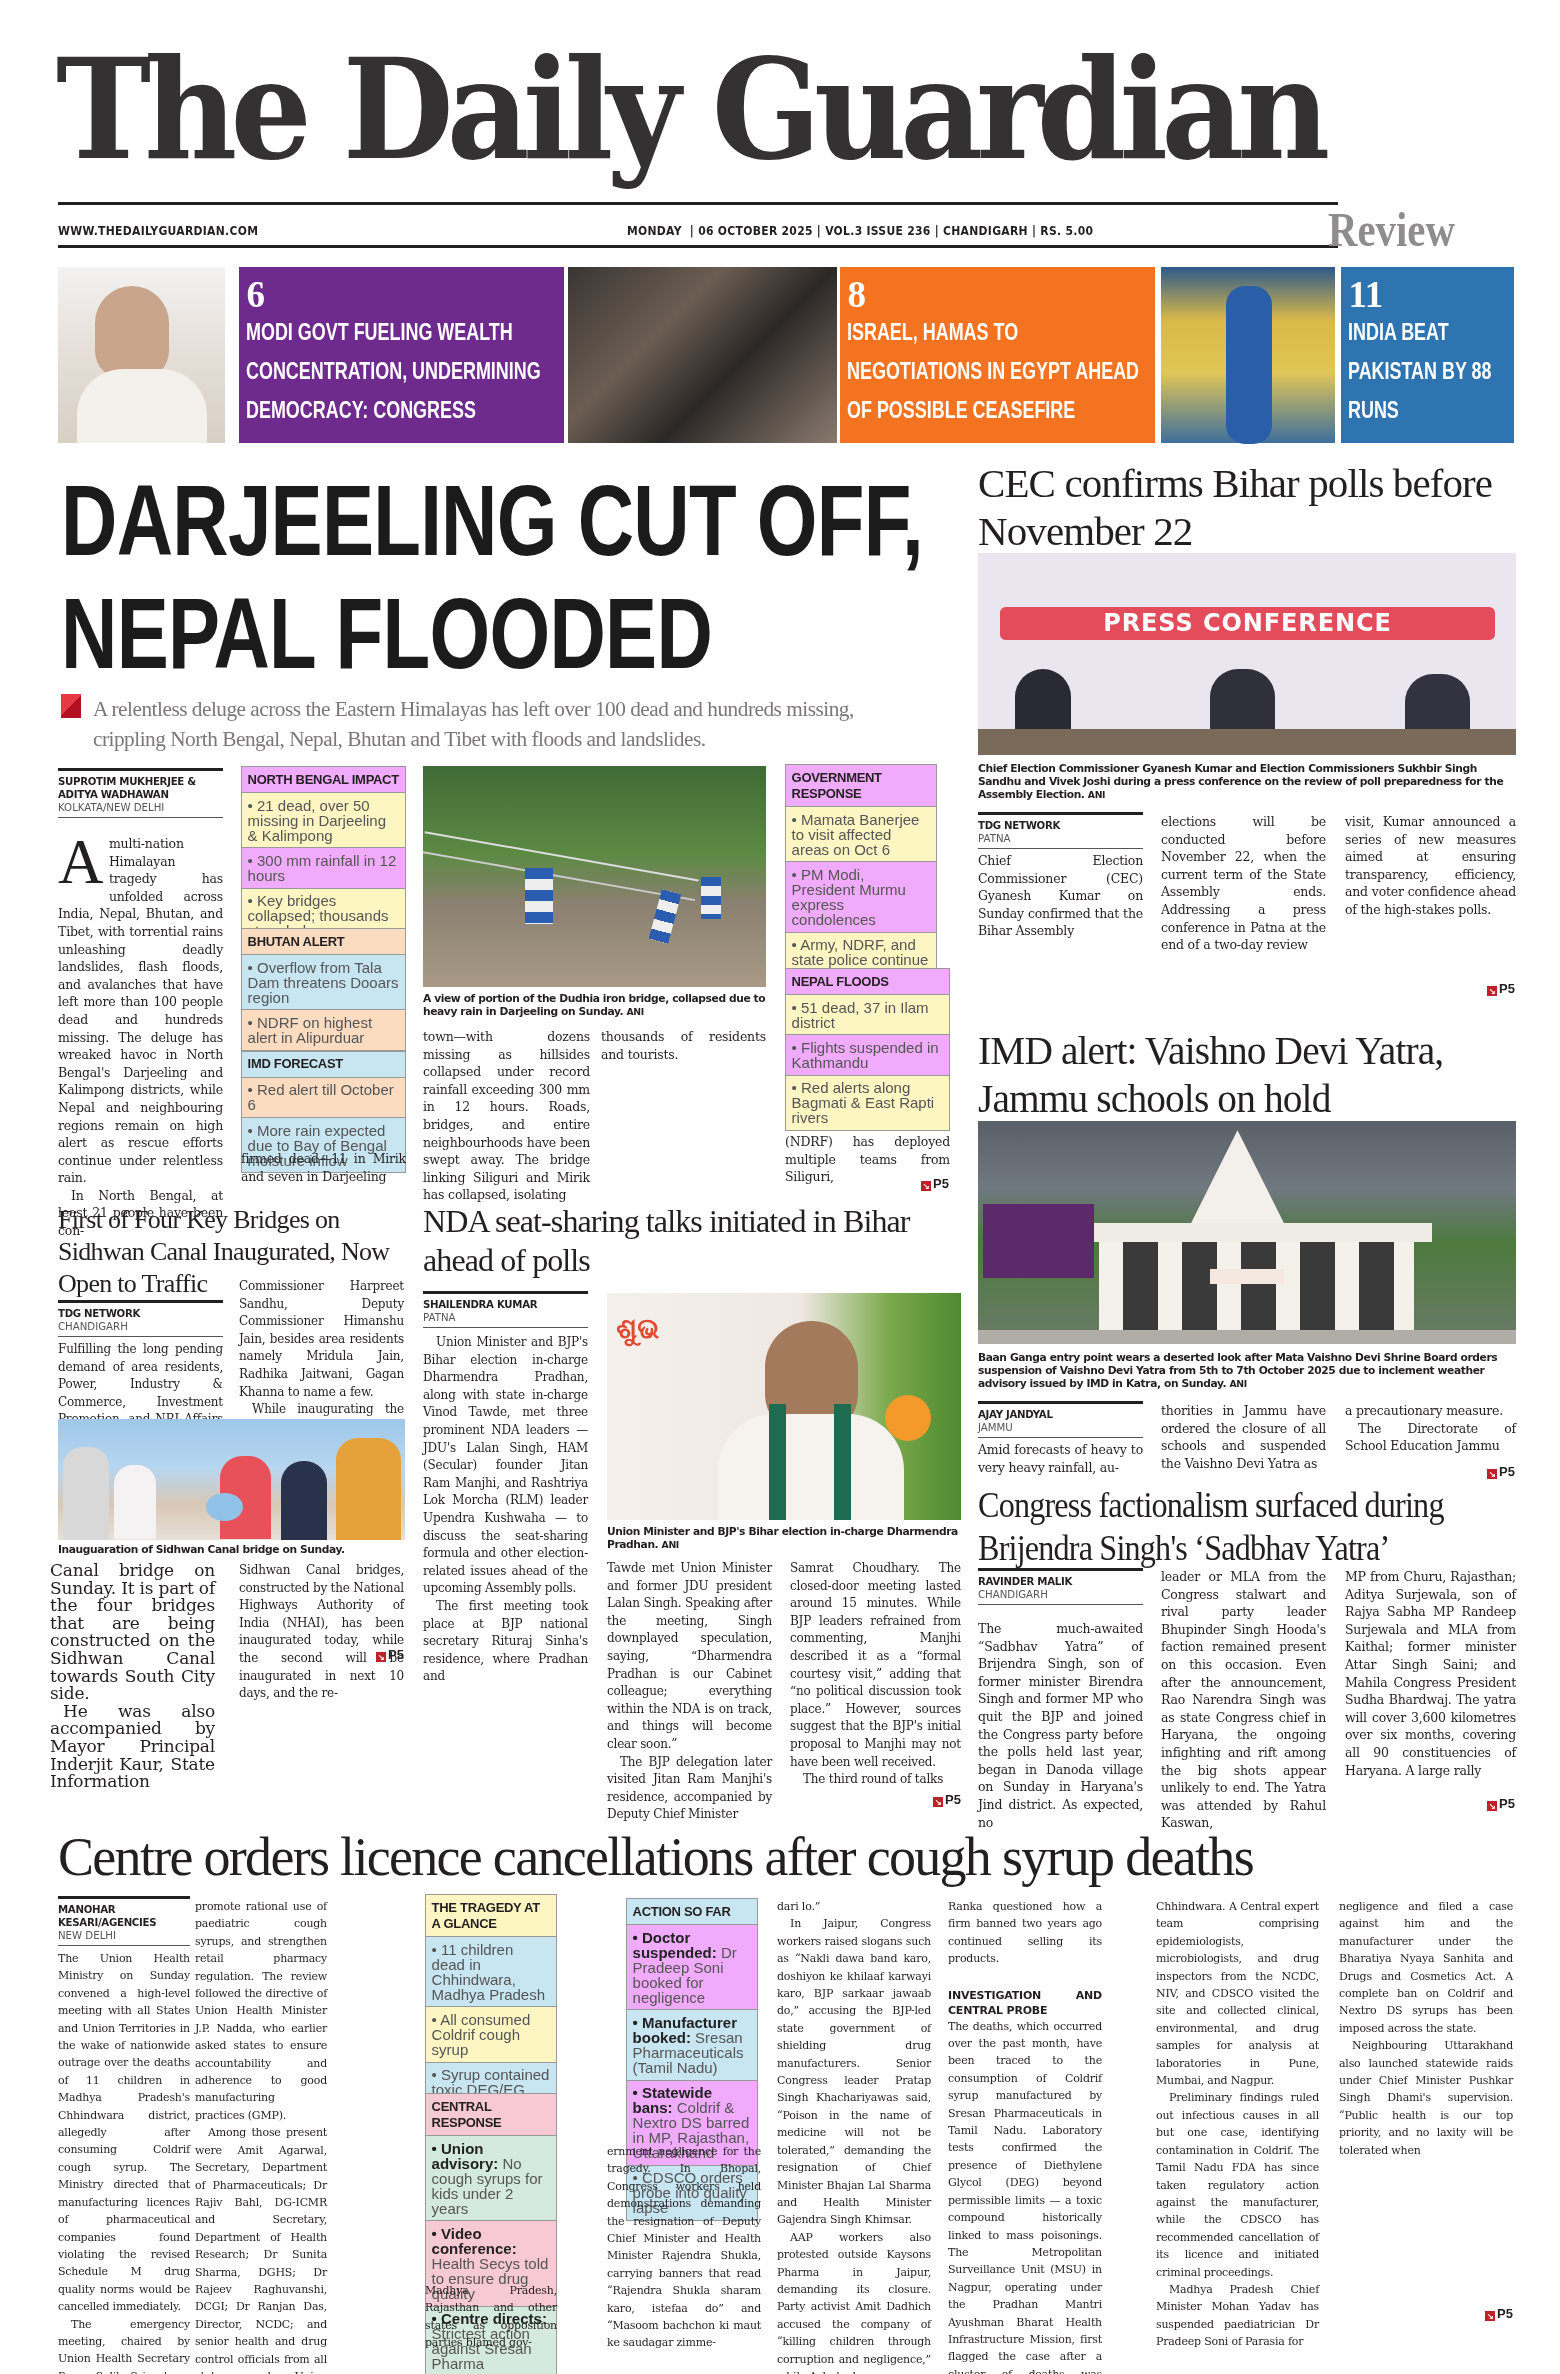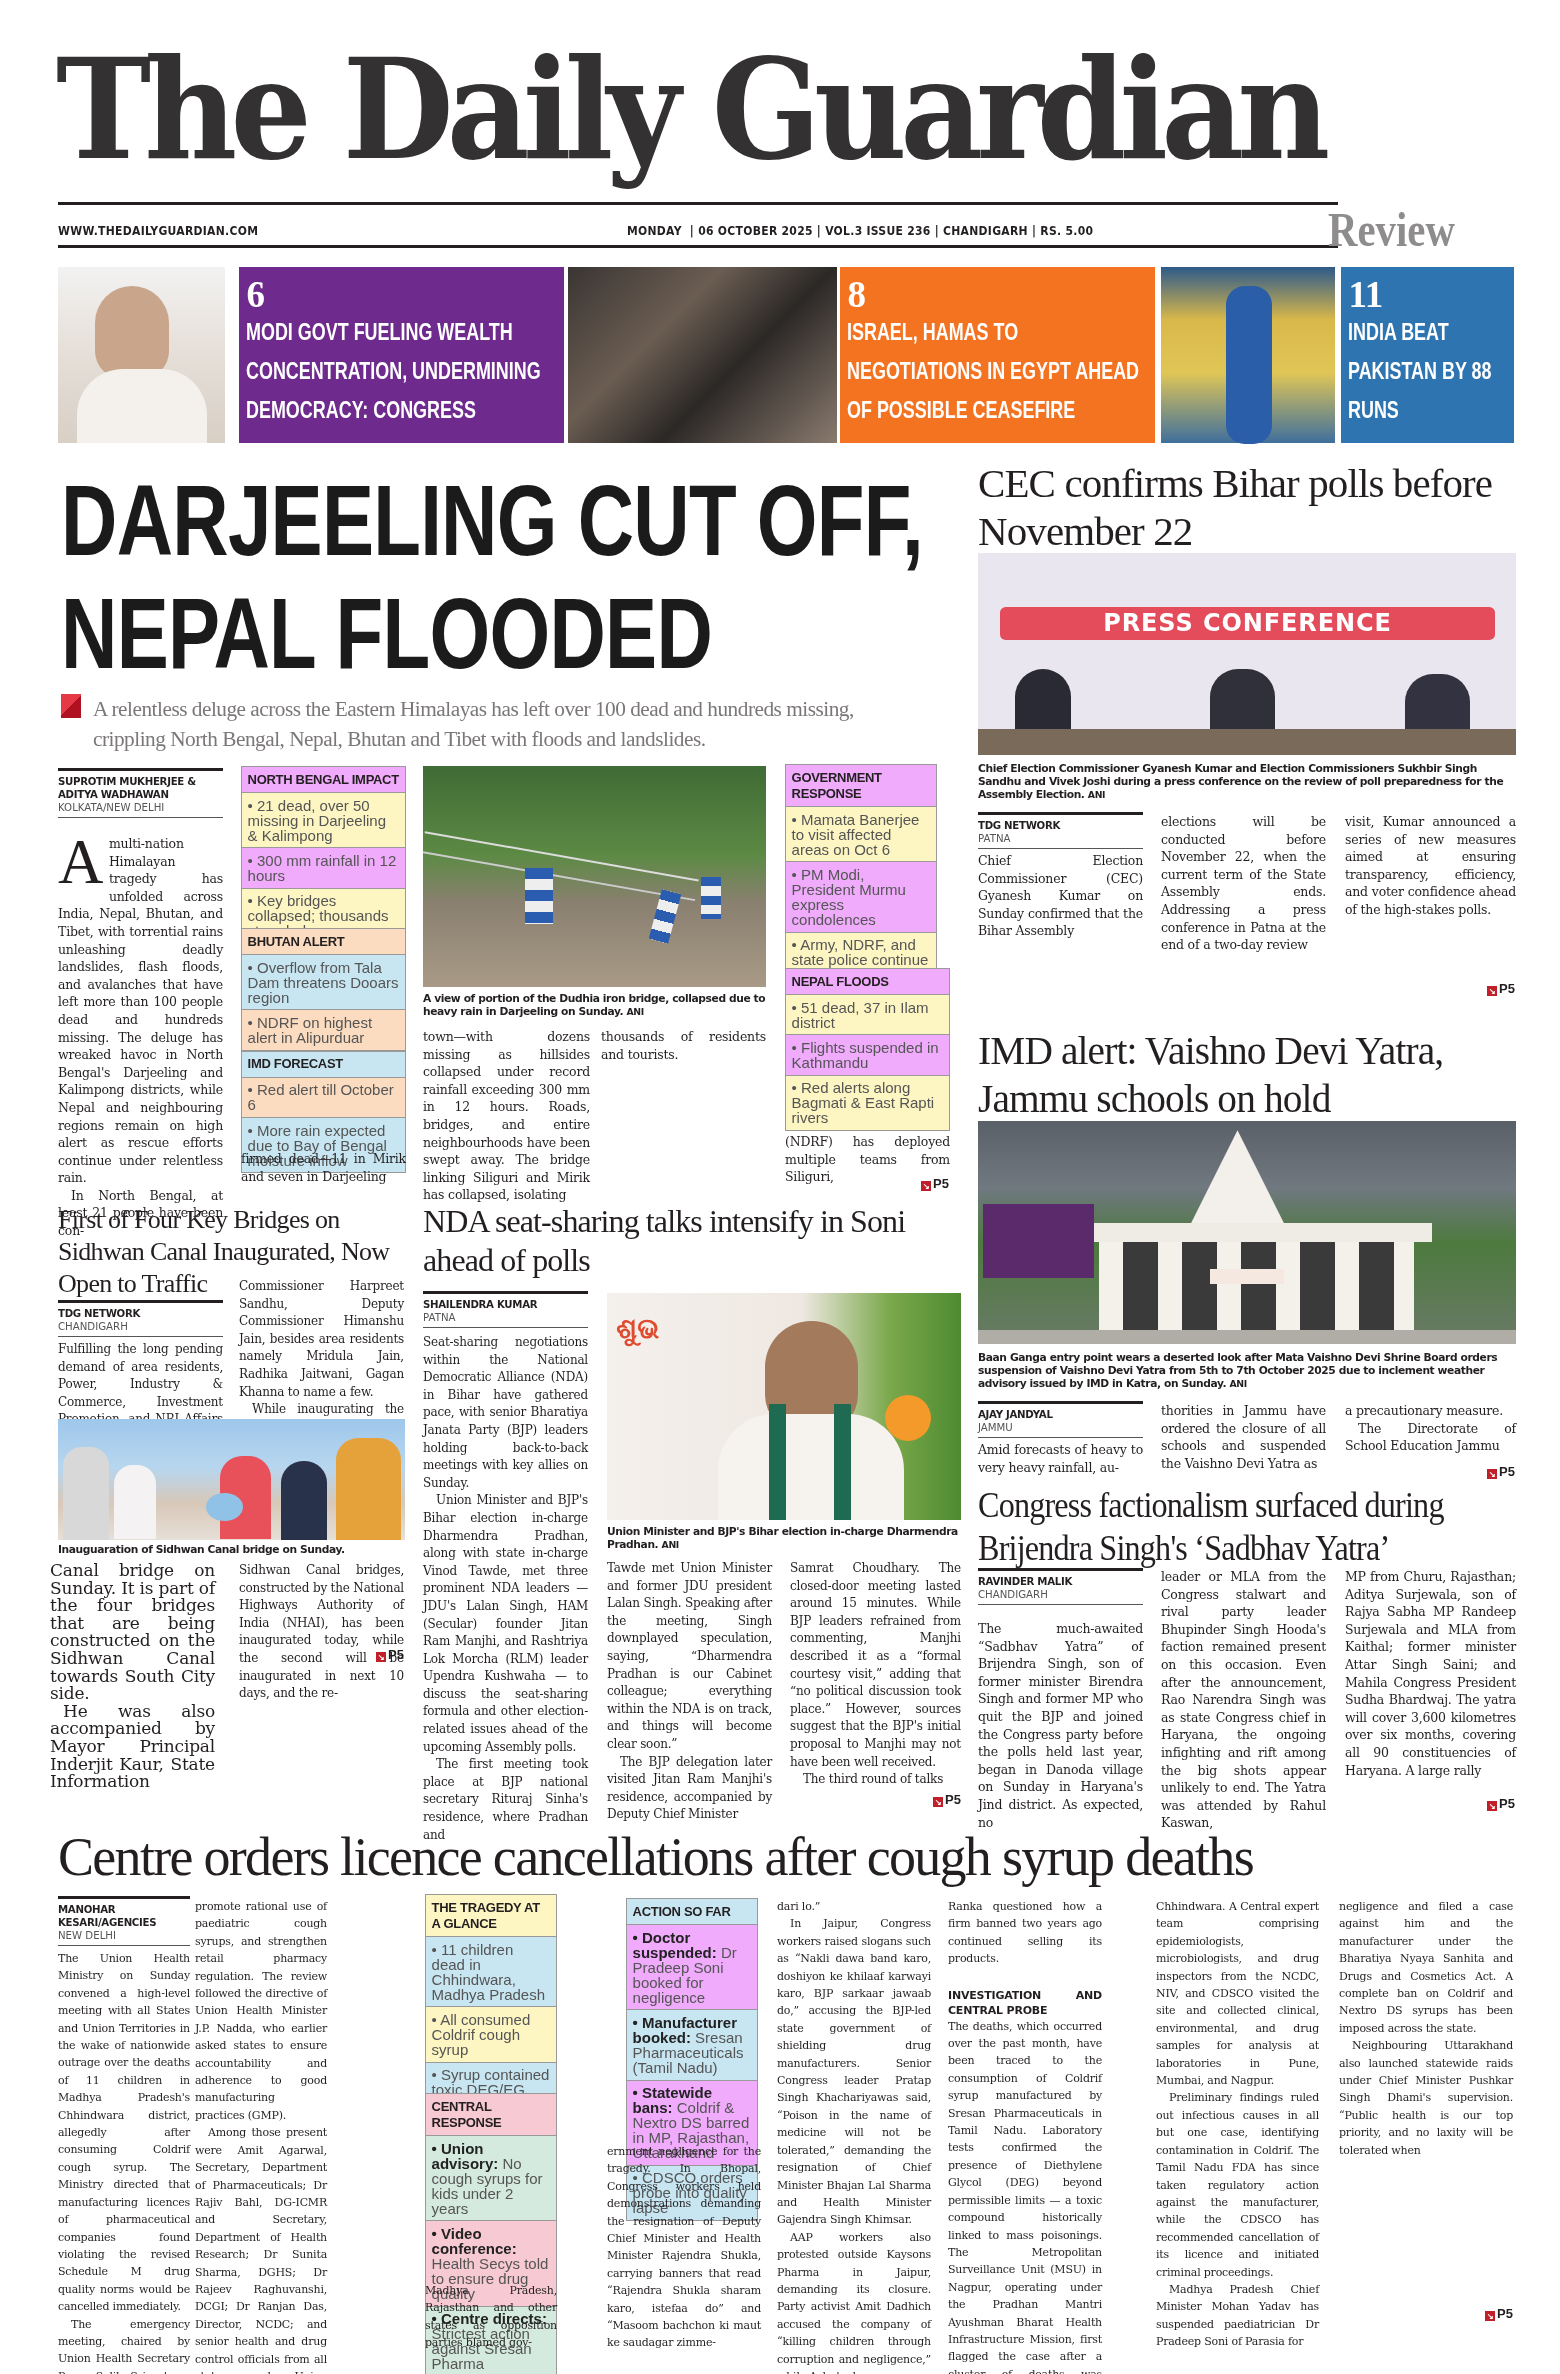--- a/index.html
+++ b/index.html
@@ -227,27 +227,26 @@
 <div class="abs cap" style="left:58px;top:1543px;width:347px">Inauguaration of Sidhwan Canal bridge on Sunday.</div>
 <div class="abs body" style="left:50px;top:1562px;width:165px;font-size:17px">
   <p class="noind">Canal bridge on Sunday. It is part of the four bridges that are being constructed on the Sidhwan Canal towards South City side.</p>
   <p>He was also accompanied by Mayor Principal Inderjit Kaur, State Information</p>
 </div>
 <div class="abs body" style="left:239px;top:1562px;width:165px;font-size:12px">
     <p class="noind">Sidhwan Canal bridges, constructed by the National Highways Authority of India (NHAI), has been inaugurated today, while the second will be inaugurated in next 10 days, and the re-</p>
   </div>
 <div class="abs p5" style="left:345px;top:1647px;width:59px"><span class="arr">↘</span><span>P5</span></div>
 
-<div class="abs hl-serif" style="left:423px;top:1202px;width:538px;font-size:32px;line-height:39px">NDA seat-sharing talks intensify in Soni ahead of polls</div>
+<div class="abs hl-serif" style="left:423px;top:1202px;width:538px;font-size:32px;line-height:39px">NDA seat-sharing talks initiated in Bihar ahead of polls</div>
 <div class="abs byline" style="left:423px;top:1291px;width:165px">
   <div class="name">SHAILENDRA KUMAR</div>
   <div class="place">PATNA</div>
 </div>
 <div class="abs body" style="left:423px;top:1334px;width:165px;font-size:12px">
-  <p class="noind">Seat-sharing negotiations within the National Democratic Alliance (NDA) in Bihar have gathered pace, with senior Bharatiya Janata Party (BJP) leaders holding back-to-back meetings with key allies on Sunday.</p>
   <p>Union Minister and BJP's Bihar election in-charge Dharmendra Pradhan, along with state in-charge Vinod Tawde, met three prominent NDA leaders — JDU's Lalan Singh, HAM (Secular) founder Jitan Ram Manjhi, and Rashtriya Lok Morcha (RLM) leader Upendra Kushwaha — to discuss the seat-sharing formula and other election-related issues ahead of the upcoming Assembly polls.</p>
   <p>The first meeting took place at BJP national secretary Rituraj Sinha's residence, where Pradhan and</p>
 </div>
 <div class="abs photo" style="left:607px;top:1293px;width:354px;height:227px;background:linear-gradient(90deg,#f4f0ec 0%,#efe8e2 55%,#7aa84a 80%,#4e8a32 100%)">
   <div style="position:absolute;left:9.3px;top:18.6px;color:#e04a2e;font-family:'DejaVu Sans',sans-serif;font-weight:bold;font-size:28px">ଶୁଭ</div>
   <div style="position:absolute;left:158px;top:28px;width:93px;height:111px;border-radius:46px 46px 37px 37px;background:#a47a5c"></div>
   <div style="position:absolute;left:111px;top:121px;width:186px;height:107px;border-radius:56px 56px 0 0;background:#f6f2ee"></div>
   <div style="position:absolute;left:162px;top:111px;width:16.7px;height:116px;background:#1f6b52"></div>
   <div style="position:absolute;left:227px;top:111px;width:16.7px;height:116px;background:#1f6b52"></div>
   <div style="position:absolute;left:278px;top:102px;width:46px;height:46px;border-radius:50%;background:#f39a2a"></div>

